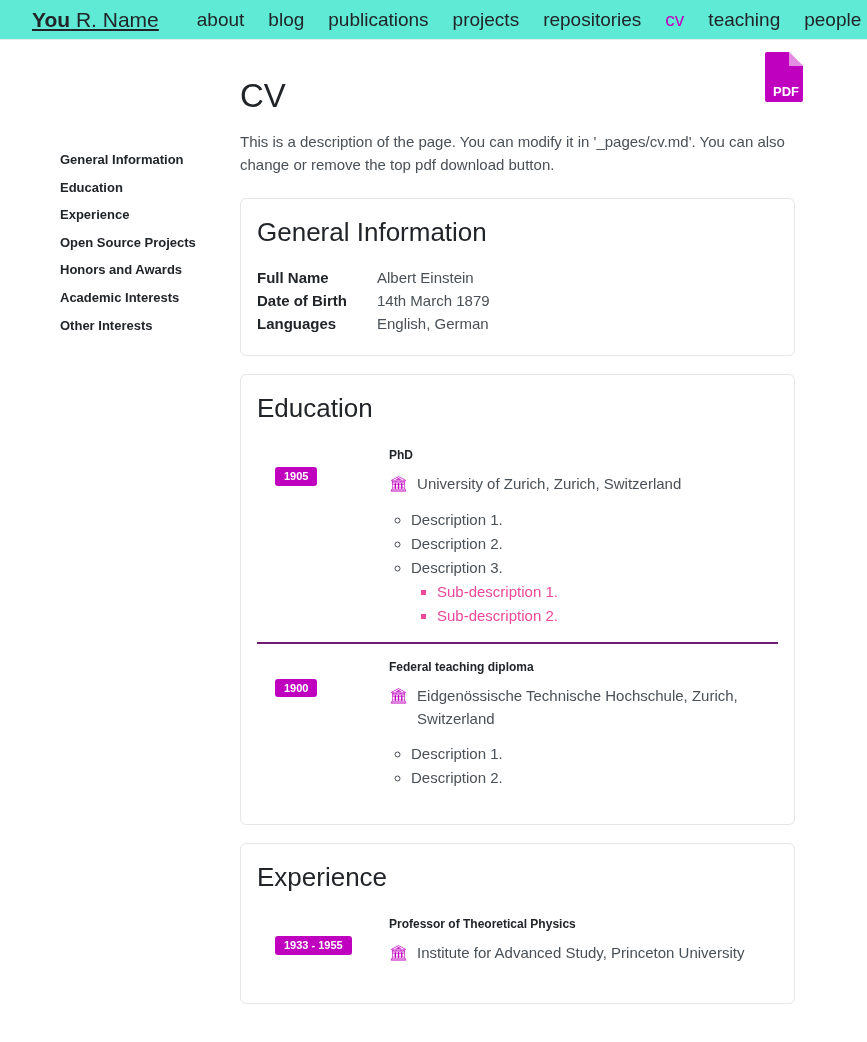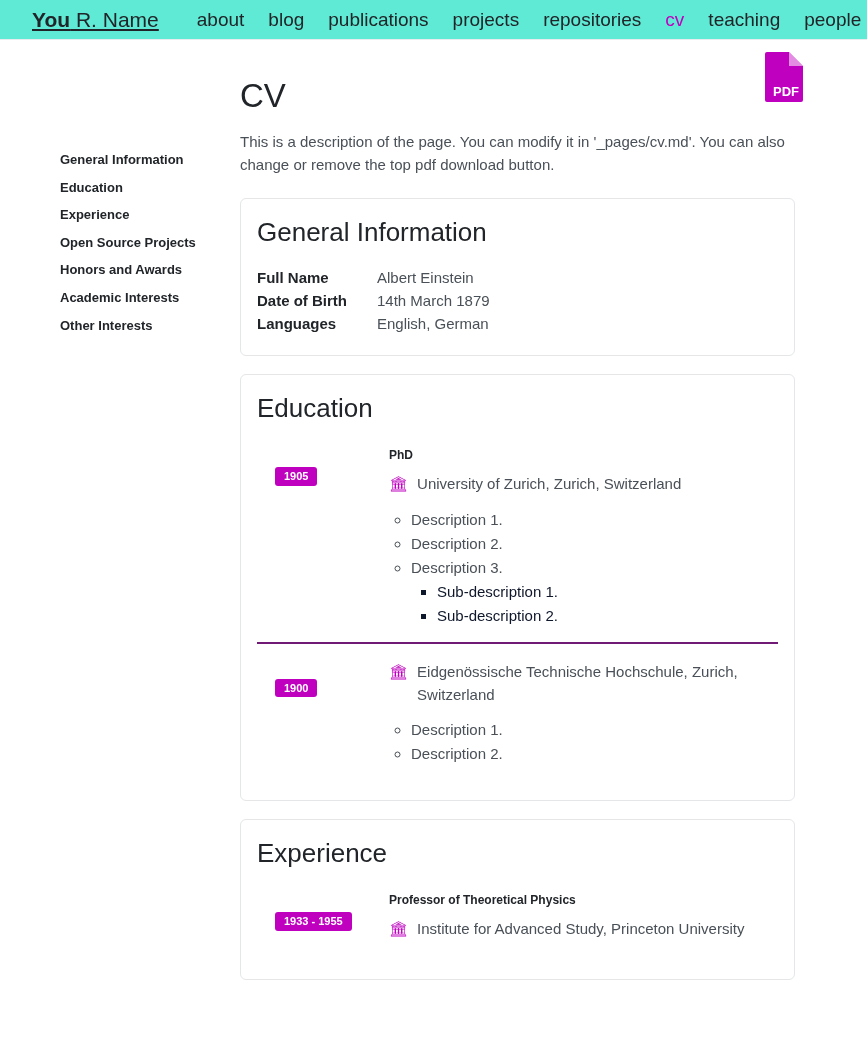--- a/index.html
+++ b/index.html
@@ -198,21 +198,21 @@
     color: #495057;
     line-height: 1.6;
   }
   .sub-list {
     margin: 0;
     padding-left: 26px;
     list-style: square;
   }
   .sub-list li {
     font-size: 15px;
-    color: #0f172a;
+    color: #ec4899;
     line-height: 1.6;
   }
 </style>
 </head>
 <body>
 
 <div class="navbar">
   <a class="brand" href="#">
     <span class="brand-strong">You</span><span class="brand-rest"> R. Name</span>
   </a>
@@ -304,20 +304,21 @@
             </li>
           </ul>
         </div>
       </div>
 
       <div class="entry">
         <div class="entry-date">
           <span class="badge">1900</span>
         </div>
         <div class="entry-body">
+          <div class="entry-title">Federal teaching diploma</div>
           <div class="entry-place">
             <span class="bank-icon">🏛</span>
             <span>Eidgenössische Technische Hochschule, Zurich, Switzerland</span>
           </div>
           <ul class="desc-list">
             <li>Description 1.</li>
             <li>Description 2.</li>
           </ul>
         </div>
       </div>

